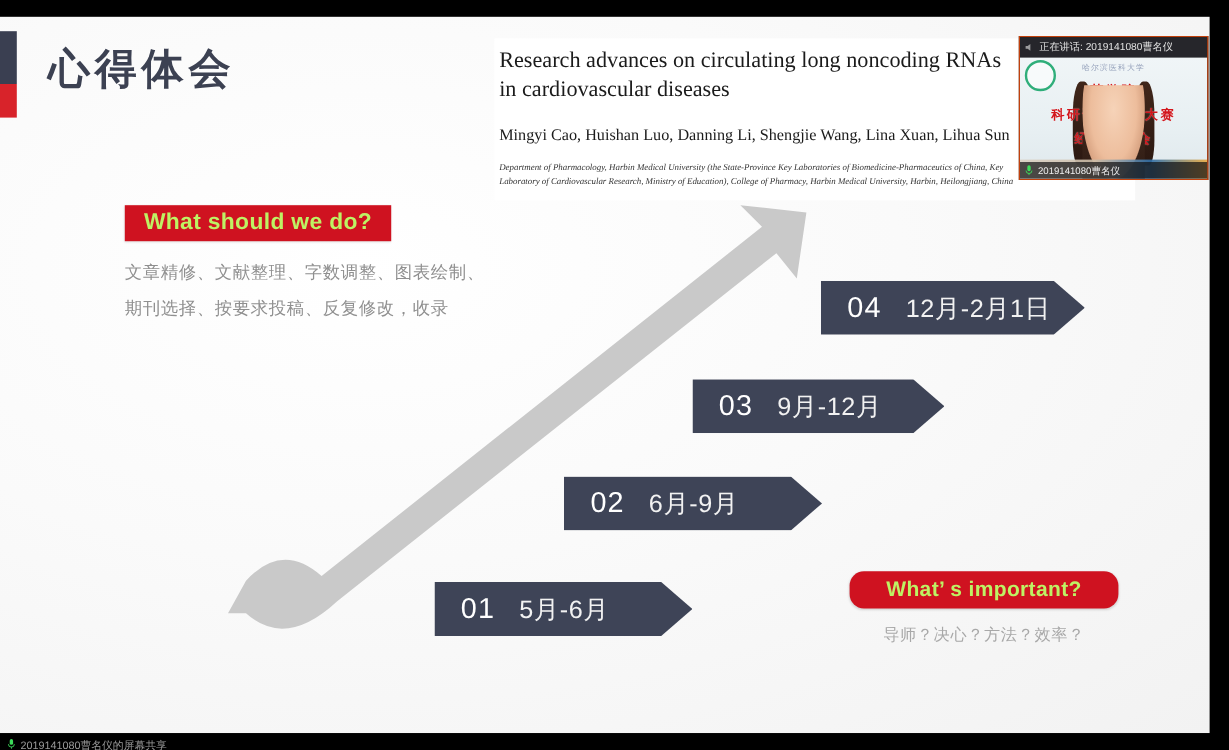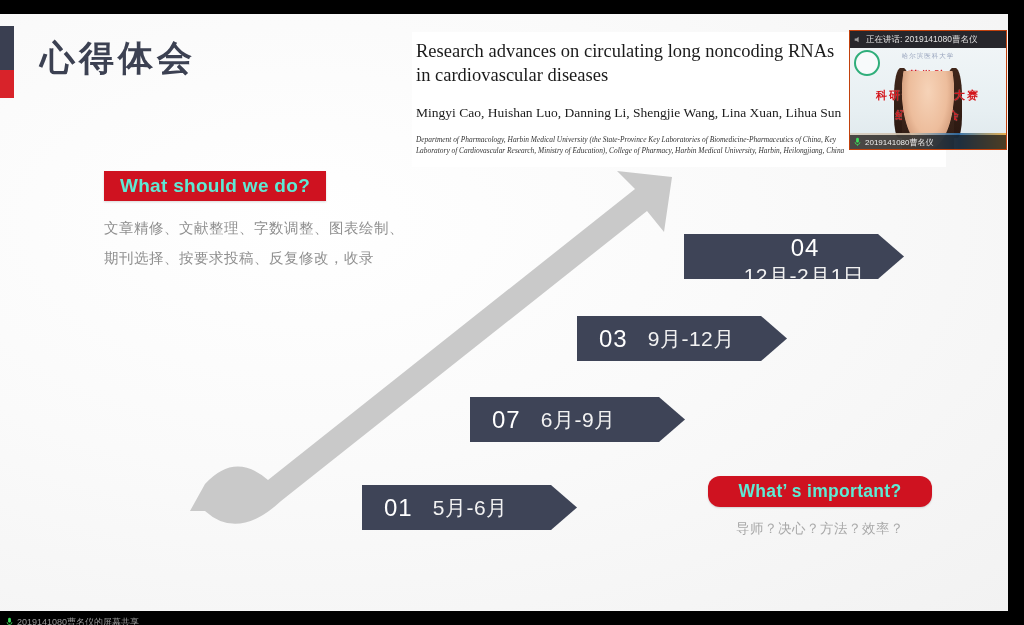--- a/index.html
+++ b/index.html
@@ -127,21 +127,21 @@
     margin-top: 14px;
     max-width: 430px;
     overflow: hidden;
     height: 22px;
   }
 
   
   .banner {
     position: absolute;
     background: #cf1220;
-    color: #5eead4;
+    color: #bef264;
     display: flex;
     align-items: center;
     justify-content: center;
     font-size: 19px;
     font-weight: bold;
     letter-spacing: .3px;
     box-shadow: 0 1px 2px rgba(0,0,0,.15);
   }
   #banner-what-should {
     left: 104px; top: 157px;
@@ -219,21 +219,21 @@
   }
   .chevron .lab {
     font-size: 21px;
     margin-left: 20px;
     letter-spacing: .5px;
     color: #f2f2f2;
   }
   #chev-01 { left: 362px; top: 471px; width: 215px; text-align: center; }
   #chev-02 { left: 470px; top: 383px; width: 215px; }
   #chev-03 { left: 577px; top: 302px; width: 210px; }
-  #chev-04 { left: 684px; top: 220px; width: 220px; flex-direction: column; }
+  #chev-04 { left: 684px; top: 220px; width: 220px; }
 
   
   .video-panel {
     position: absolute;
     left: 849px;
     top: 30px;
     width: 156px;
     height: 118px;
     background: #1a1a1e;
     border: 1px solid #c2410c;
@@ -344,21 +344,20 @@
     display: block;
   }
 
   
   .bottom-strip {
     position: absolute;
     left: 0; top: 611px;
     width: 1024px; height: 14px;
     background: #000000;
     display: flex;
-    align-items: center;
     gap: 4px;
     padding-left: 6px;
     box-sizing: border-box;
     overflow: hidden;
   }
   .bottom-strip .name {
     font-size: 9px;
     color: #9a9a9a;
     white-space: nowrap;
     position: relative;
@@ -394,21 +393,21 @@
     <svg class="arrow-svg" viewBox="0 0 1024 597" preserveAspectRatio="none">
       <path d="M190 497 L205 470 Q235 437 268 466 L635 175 L617 157 L672 163 L664 218 L647 197 L281 487 Q238 527 205 497 Z" fill="#c9c9c9"></path>
     </svg>
 
 
     <div class="chevron" id="chev-01">
       <span class="num">01</span>
       <span class="lab">5月-6月</span>
     </div>
     <div class="chevron" id="chev-02">
-      <span class="num">07</span>
+      <span class="num">02</span>
       <span class="lab">6月-9月</span>
     </div>
     <div class="chevron" id="chev-03">
       <span class="num">03</span>
       <span class="lab">9月-12月</span>
     </div>
     <div class="chevron" id="chev-04">
       <span class="num">04</span>
       <span class="lab">12月-2月1日</span>
     </div>

